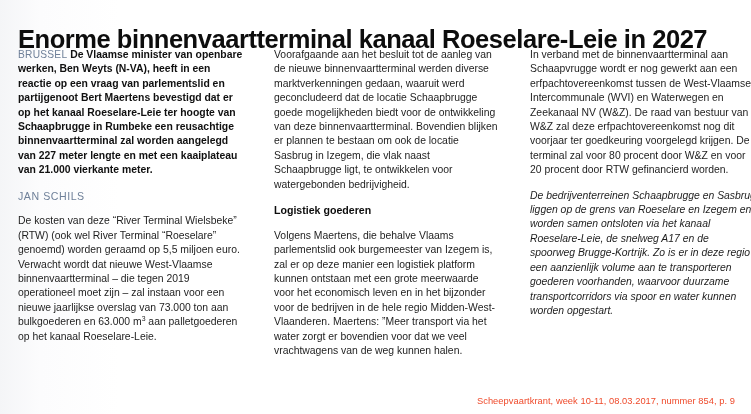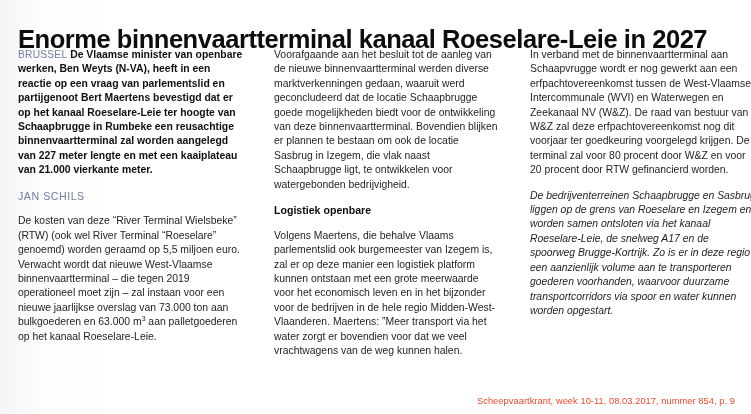--- a/index.html
+++ b/index.html
@@ -105,21 +105,21 @@
   <div class="columns">
 
     <div class="col">
       <p><span class="dateline">BRUSSEL</span> <span class="lead">De Vlaamse minister van openbare werken, Ben Weyts (N-VA), heeft in een reactie op een vraag van parlementslid en partijgenoot Bert Maertens bevestigd dat er op het kanaal Roeselare-Leie ter hoogte van Schaapbrugge in Rumbeke een reusachtige binnenvaartterminal zal worden aangelegd van 227 meter lengte en met een kaaiplateau van 21.000 vierkante meter.</span></p>
       <p class="byline">JAN SCHILS</p>
       <p><span>De kosten van deze “River Terminal Wielsbeke” (RTW) (ook wel River Terminal “Roeselare” genoemd) worden geraamd op 5,5 miljoen euro. Verwacht wordt dat nieuwe West-Vlaamse binnenvaartterminal – die tegen 2019 operationeel moet zijn – zal instaan voor een nieuwe jaarlijkse overslag van 73.000 ton aan bulkgoederen en 63.000 m</span><sup>3</sup><span> aan palletgoederen op het kanaal Roeselare-Leie.</span></p>
     </div>
 
     <div class="col">
       <p>Voorafgaande aan het besluit tot de aanleg van de nieuwe binnenvaartterminal werden diverse marktverkenningen gedaan, waaruit werd geconcludeerd dat de locatie Schaapbrugge goede mogelijkheden biedt voor de ontwikkeling van deze binnenvaartterminal. Bovendien blijken er plannen te bestaan om ook de locatie Sasbrug in Izegem, die vlak naast Schaapbrugge ligt, te ontwikkelen voor watergebonden bedrijvigheid.</p>
-      <p class="subhead">Logistiek openbare</p>
+      <p class="subhead">Logistiek goederen</p>
       <p>Volgens Maertens, die behalve Vlaams parlementslid ook burgemeester van Izegem is, zal er op deze manier een logistiek platform kunnen ontstaan met een grote meerwaarde voor het economisch leven en in het bijzonder voor de bedrijven in de hele regio Midden-West-Vlaanderen. Maertens: ”Meer transport via het water zorgt er bovendien voor dat we veel vrachtwagens van de weg kunnen halen.</p>
     </div>
 
     <div class="col">
       <p>In verband met de binnenvaartterminal aan Schaapvrugge wordt er nog gewerkt aan een erfpachtovereenkomst tussen de West-Vlaamse Intercommunale (WVI) en Waterwegen en Zeekanaal NV (W&amp;Z). De raad van bestuur van W&amp;Z zal deze erfpachtovereenkomst nog dit voorjaar ter goedkeuring voorgelegd krijgen. De terminal zal voor 80 procent door W&amp;Z en voor 20 procent door RTW gefinancierd worden.</p>
       <p class="italic-block">De bedrijventerreinen Schaapbrugge en Sasbrug liggen op de grens van Roeselare en Izegem en worden samen ontsloten via het kanaal Roeselare-Leie, de snelweg A17 en de spoorweg Brugge-Kortrijk. Zo is er in deze regio een aanzienlijk volume aan te transporteren goederen voorhanden, waarvoor duurzame transportcorridors via spoor en water kunnen worden opgestart.</p>
     </div>
 
   </div>
 

